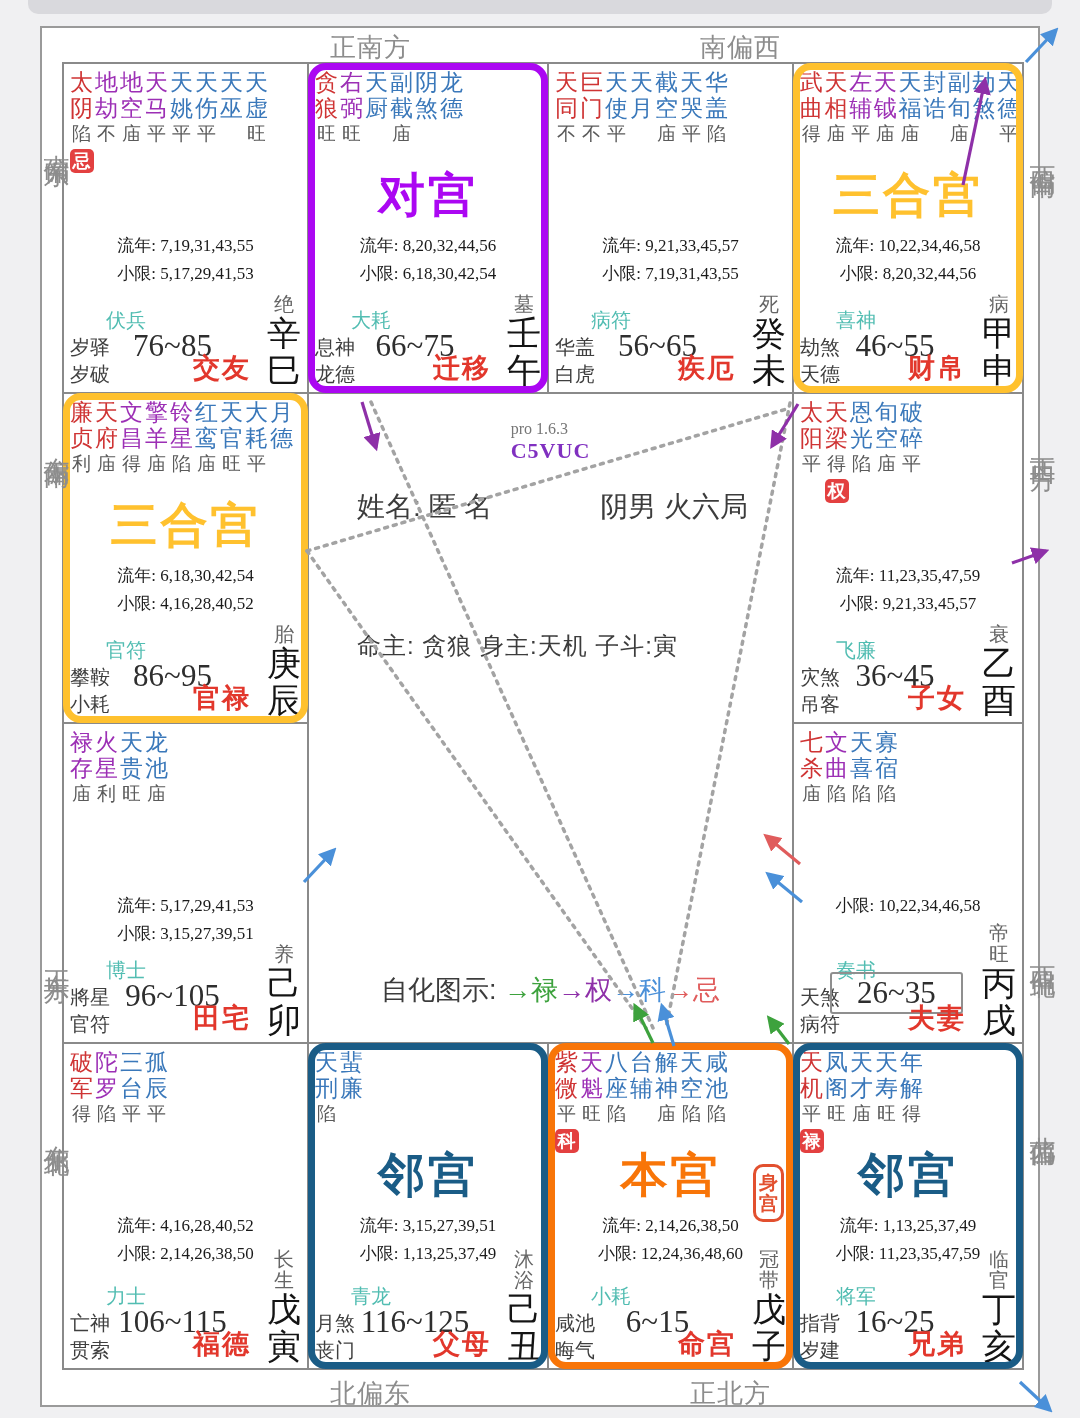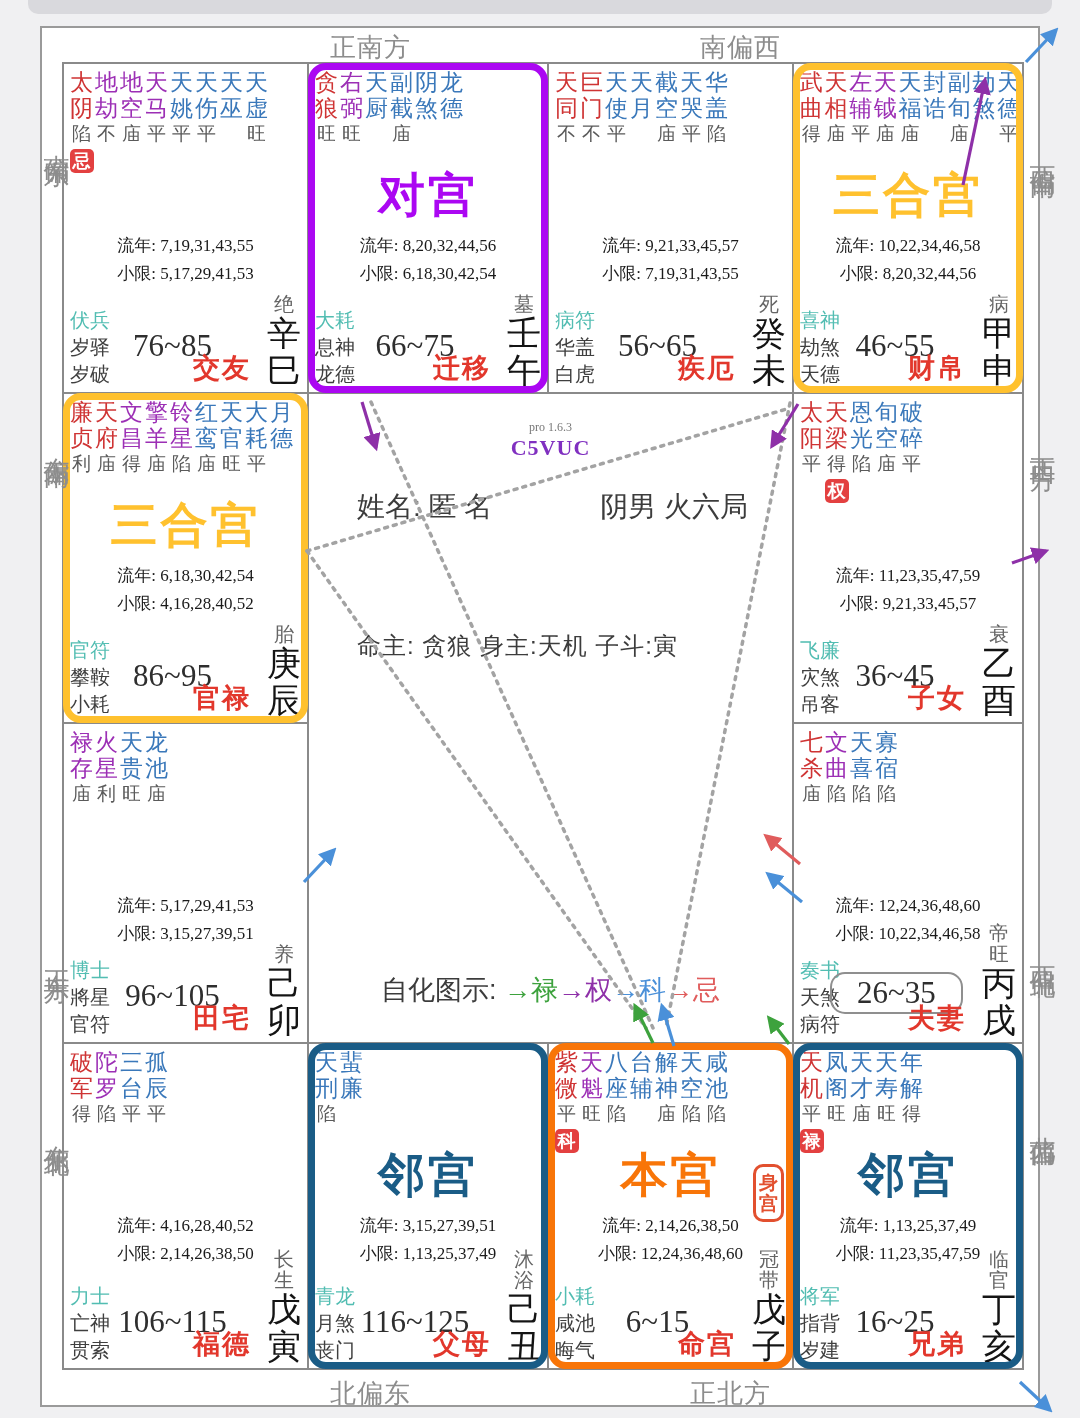--- a/index.html
+++ b/index.html
@@ -27,44 +27,44 @@
   .scol .b{color:var(--c-bright);font-size:19px;line-height:22px;margin-top:2px;font-weight:400;}
   .st-main{color:var(--c-main);}
   .st-aux{color:var(--c-aux);}
   .st-minor{color:var(--c-minor);}
   .tbadge{margin-top:4px;width:24px;height:24px;border-radius:5px;background:var(--c-badge);
           color:#fff;font-size:18px;line-height:24px;text-align:center;font-weight:700;}
   
   .ln{position:absolute;top:168px;left:0;right:0;text-align:center;
       font-family:"Liberation Serif",serif;font-size:17px;line-height:28px;color:#1b1b1b;z-index:3;}
   .gods{position:absolute;left:6px;bottom:4px;font-size:20px;line-height:27px;color:#3f3f3f;z-index:3;}
-  .gods .g0{color:var(--c-teal);}
+  .gods .g0{color:var(--c-teal);margin-left:36px;}
   .age{position:absolute;left:36px;right:62px;bottom:28px;text-align:center;
        font-family:"Liberation Serif",serif;font-size:31px;color:#2e2e2e;z-index:3;}
-  .age .boxed{border:2px solid #8f8f8f;border-radius:15px;padding:1px 25px;display:inline-block;}
+  .age .boxed{border:2px solid #8f8f8f;border-radius:3px;padding:1px 25px;display:inline-block;}
   .pname{position:absolute;right:56px;bottom:6px;font-size:27px;font-weight:700;
          color:var(--c-pname);letter-spacing:2px;z-index:3;}
   .sb{position:absolute;right:2px;bottom:3px;width:42px;display:flex;flex-direction:column;
       align-items:center;z-index:3;}
   .sb .stage{font-size:20px;line-height:21px;color:#666;}
   .sb .stem{font-family:"Liberation Serif",serif;font-size:34px;line-height:37px;color:#141414;}
   .body-badge{position:absolute;right:8px;top:120px;border:3px solid #e2502f;color:#e2502f;
               border-radius:10px;padding:5px 3px;font-size:19px;line-height:21px;font-weight:700;
               background:#fff;z-index:4;text-align:center;}
   
   .overlay-box{position:absolute;inset:-1px;border-radius:18px;pointer-events:none;z-index:5;
                box-sizing:border-box;border:7px solid #000;}
   .overlay-label{position:absolute;top:100px;left:0;right:0;text-align:center;
                  font-size:47px;font-weight:900;letter-spacing:3px;z-index:4;}
   
   .title-row{position:absolute;top:24px;left:0;right:0;display:flex;justify-content:center;
              align-items:flex-start;gap:6px;}
   .app-title{font-size:41px;color:#1c1c1c;letter-spacing:2px;}
   .ver-col{display:flex;flex-direction:column;margin-top:2px;}
-  .ver{font-size:12px;color:#777;font-family:"Liberation Serif",serif;text-align:center;}
+  .ver{font-size:16px;color:#777;font-family:"Liberation Serif",serif;}
   .code{font-size:22px;font-weight:700;color:#8030c0;font-family:"Liberation Serif",serif;letter-spacing:1px;}
   .name-row{position:absolute;top:94px;left:48px;right:44px;display:flex;
             justify-content:space-between;font-size:28px;color:#3c3c3c;}
   .masters{position:absolute;top:236px;left:48px;font-size:24px;color:#3c3c3c;letter-spacing:1px;text-align:center;}
   .legend{position:absolute;top:578px;left:0;right:0;text-align:center;font-size:27px;color:#3c3c3c;}
   .legend .li{font-weight:500;}
   svg.fx{position:absolute;left:0;top:0;z-index:6;pointer-events:none;}
 </style>
 </head>
 <body>
@@ -508,21 +508,20 @@
           <span class="ch st-minor">喜</span>
           <span class="b">陷</span>
         </div>
         <div class="scol">
           <span class="ch st-minor">寡</span>
           <span class="ch st-minor">宿</span>
           <span class="b">陷</span>
         </div>
       </div>
       <div class="ln">
-        <div>流年: 12,24,36,48,60</div>
         <div>小限: 10,22,34,46,58</div>
       </div>
       <div class="gods">
         <div class="g0">奏书</div>
         <div>天煞</div>
         <div>病符</div>
       </div>
       <div class="age"><span class="boxed">26~35</span></div>
       <div class="pname">夫妻</div>
       <div class="sb">

